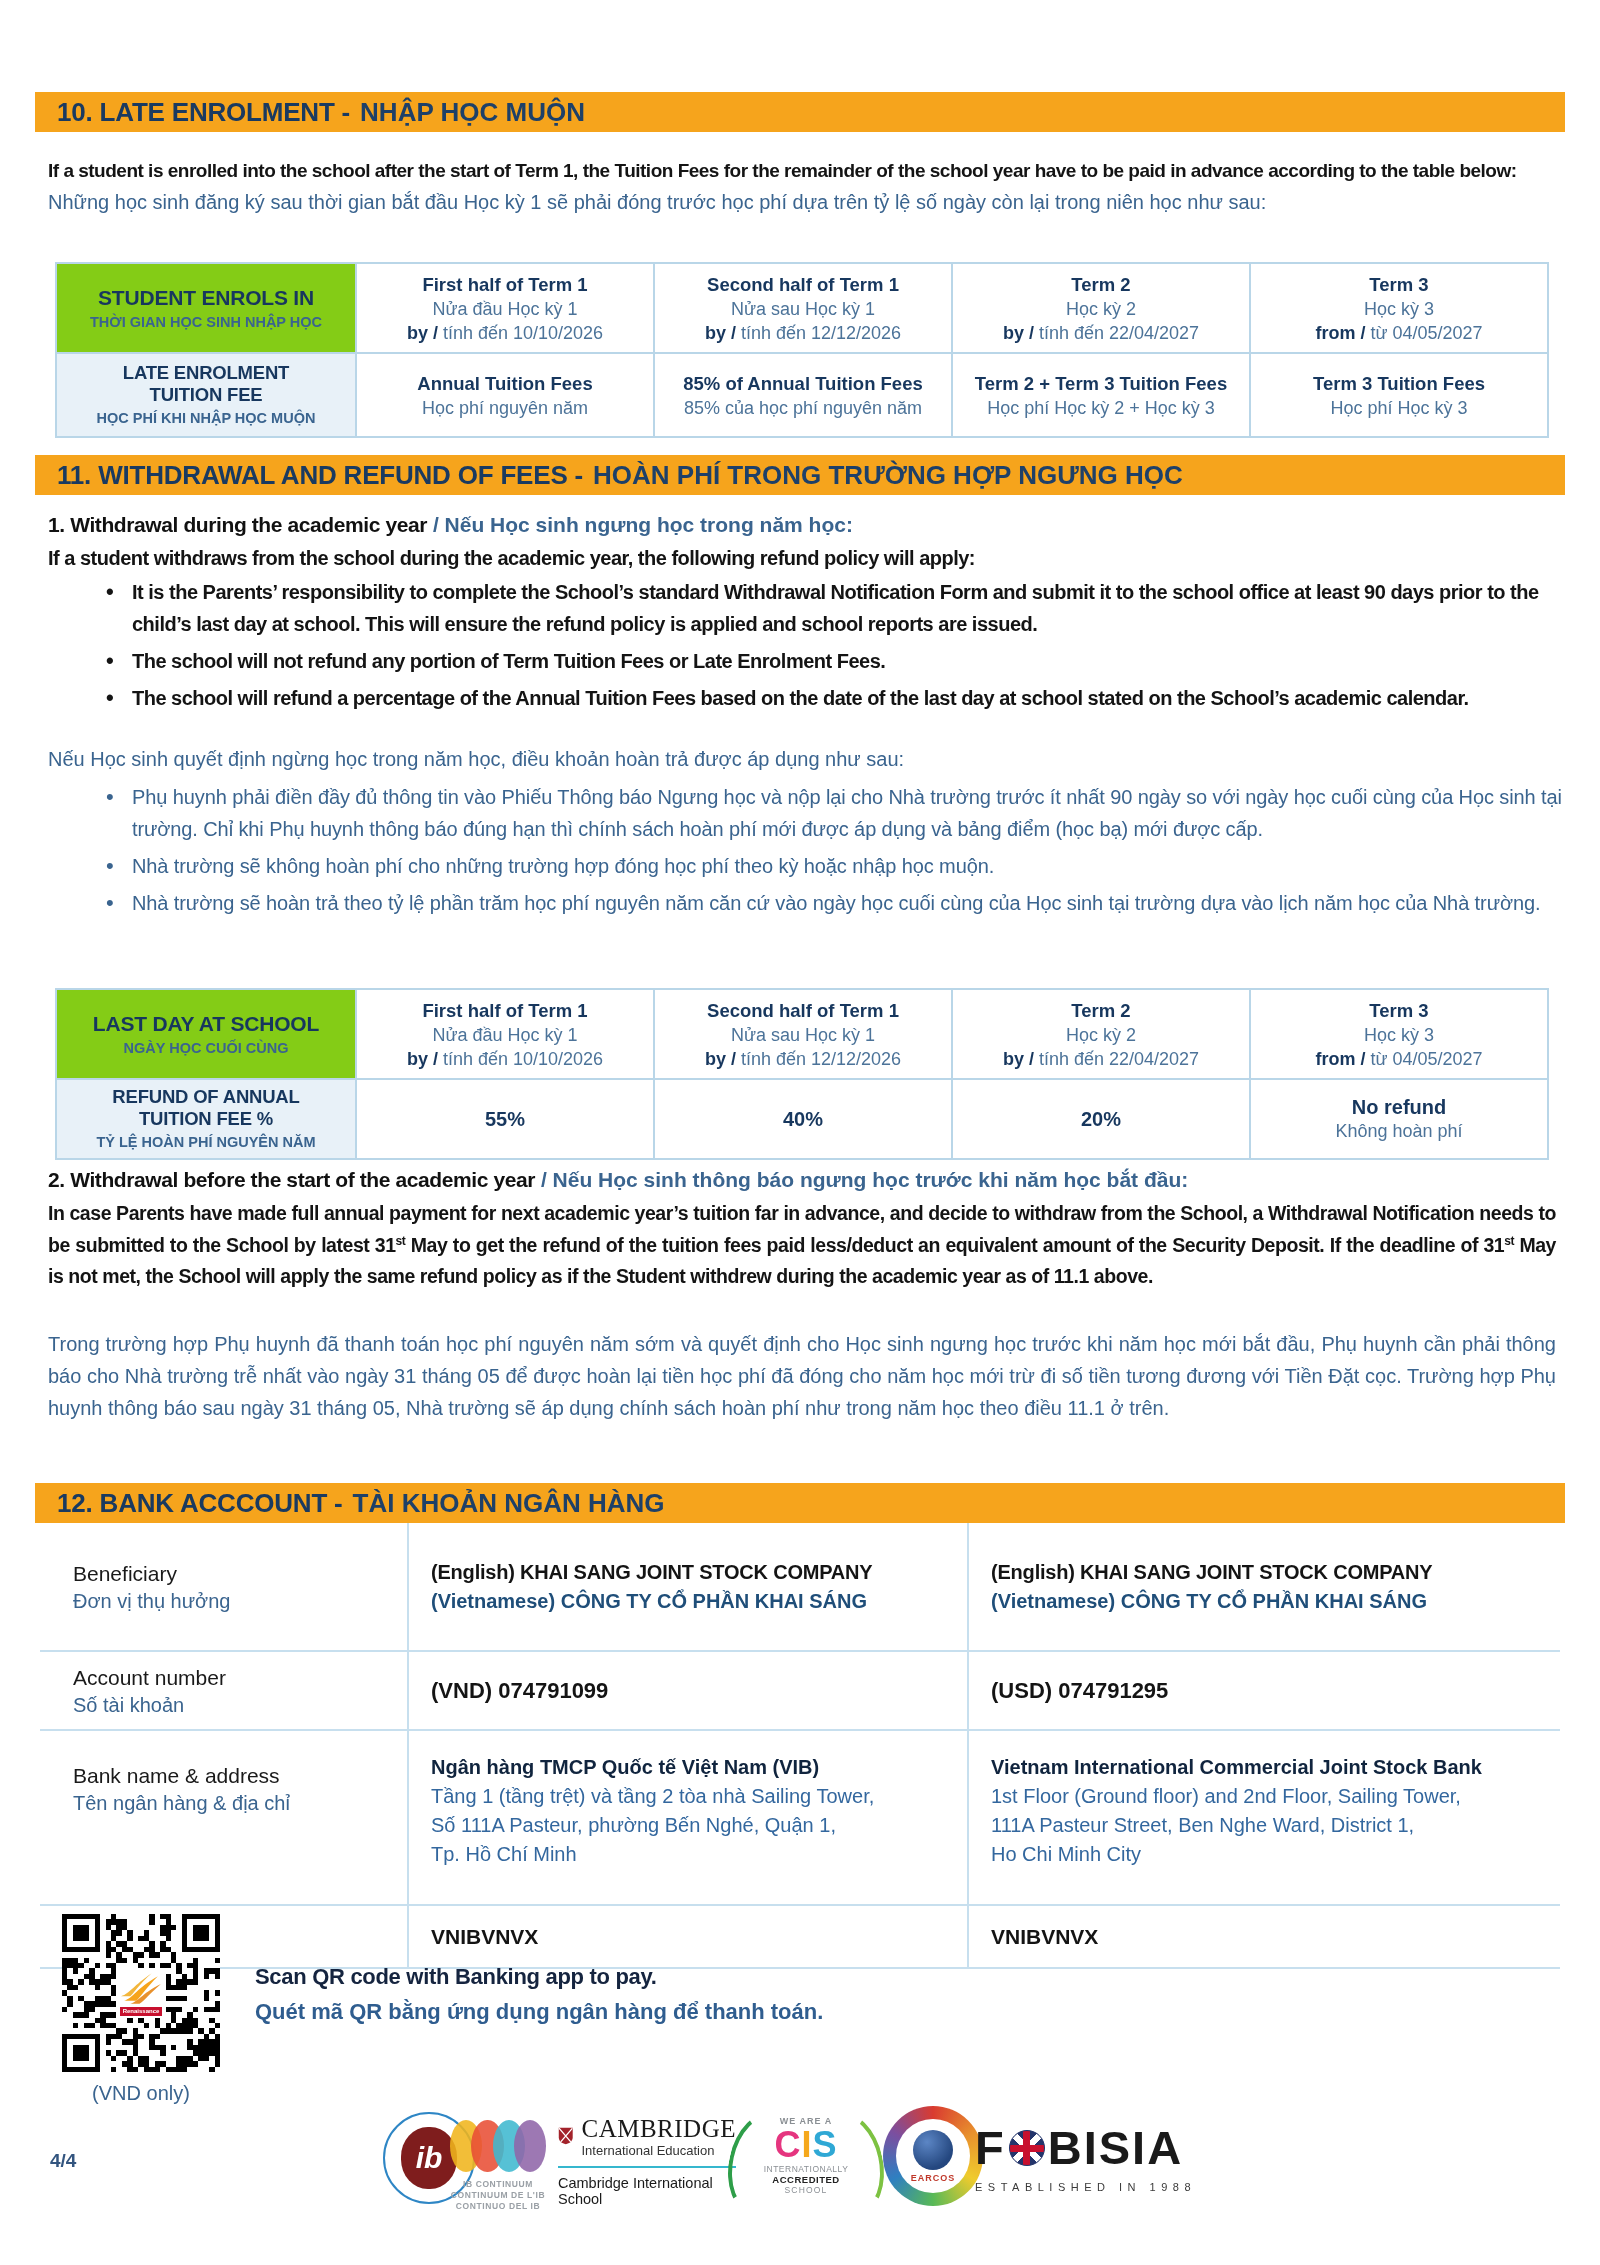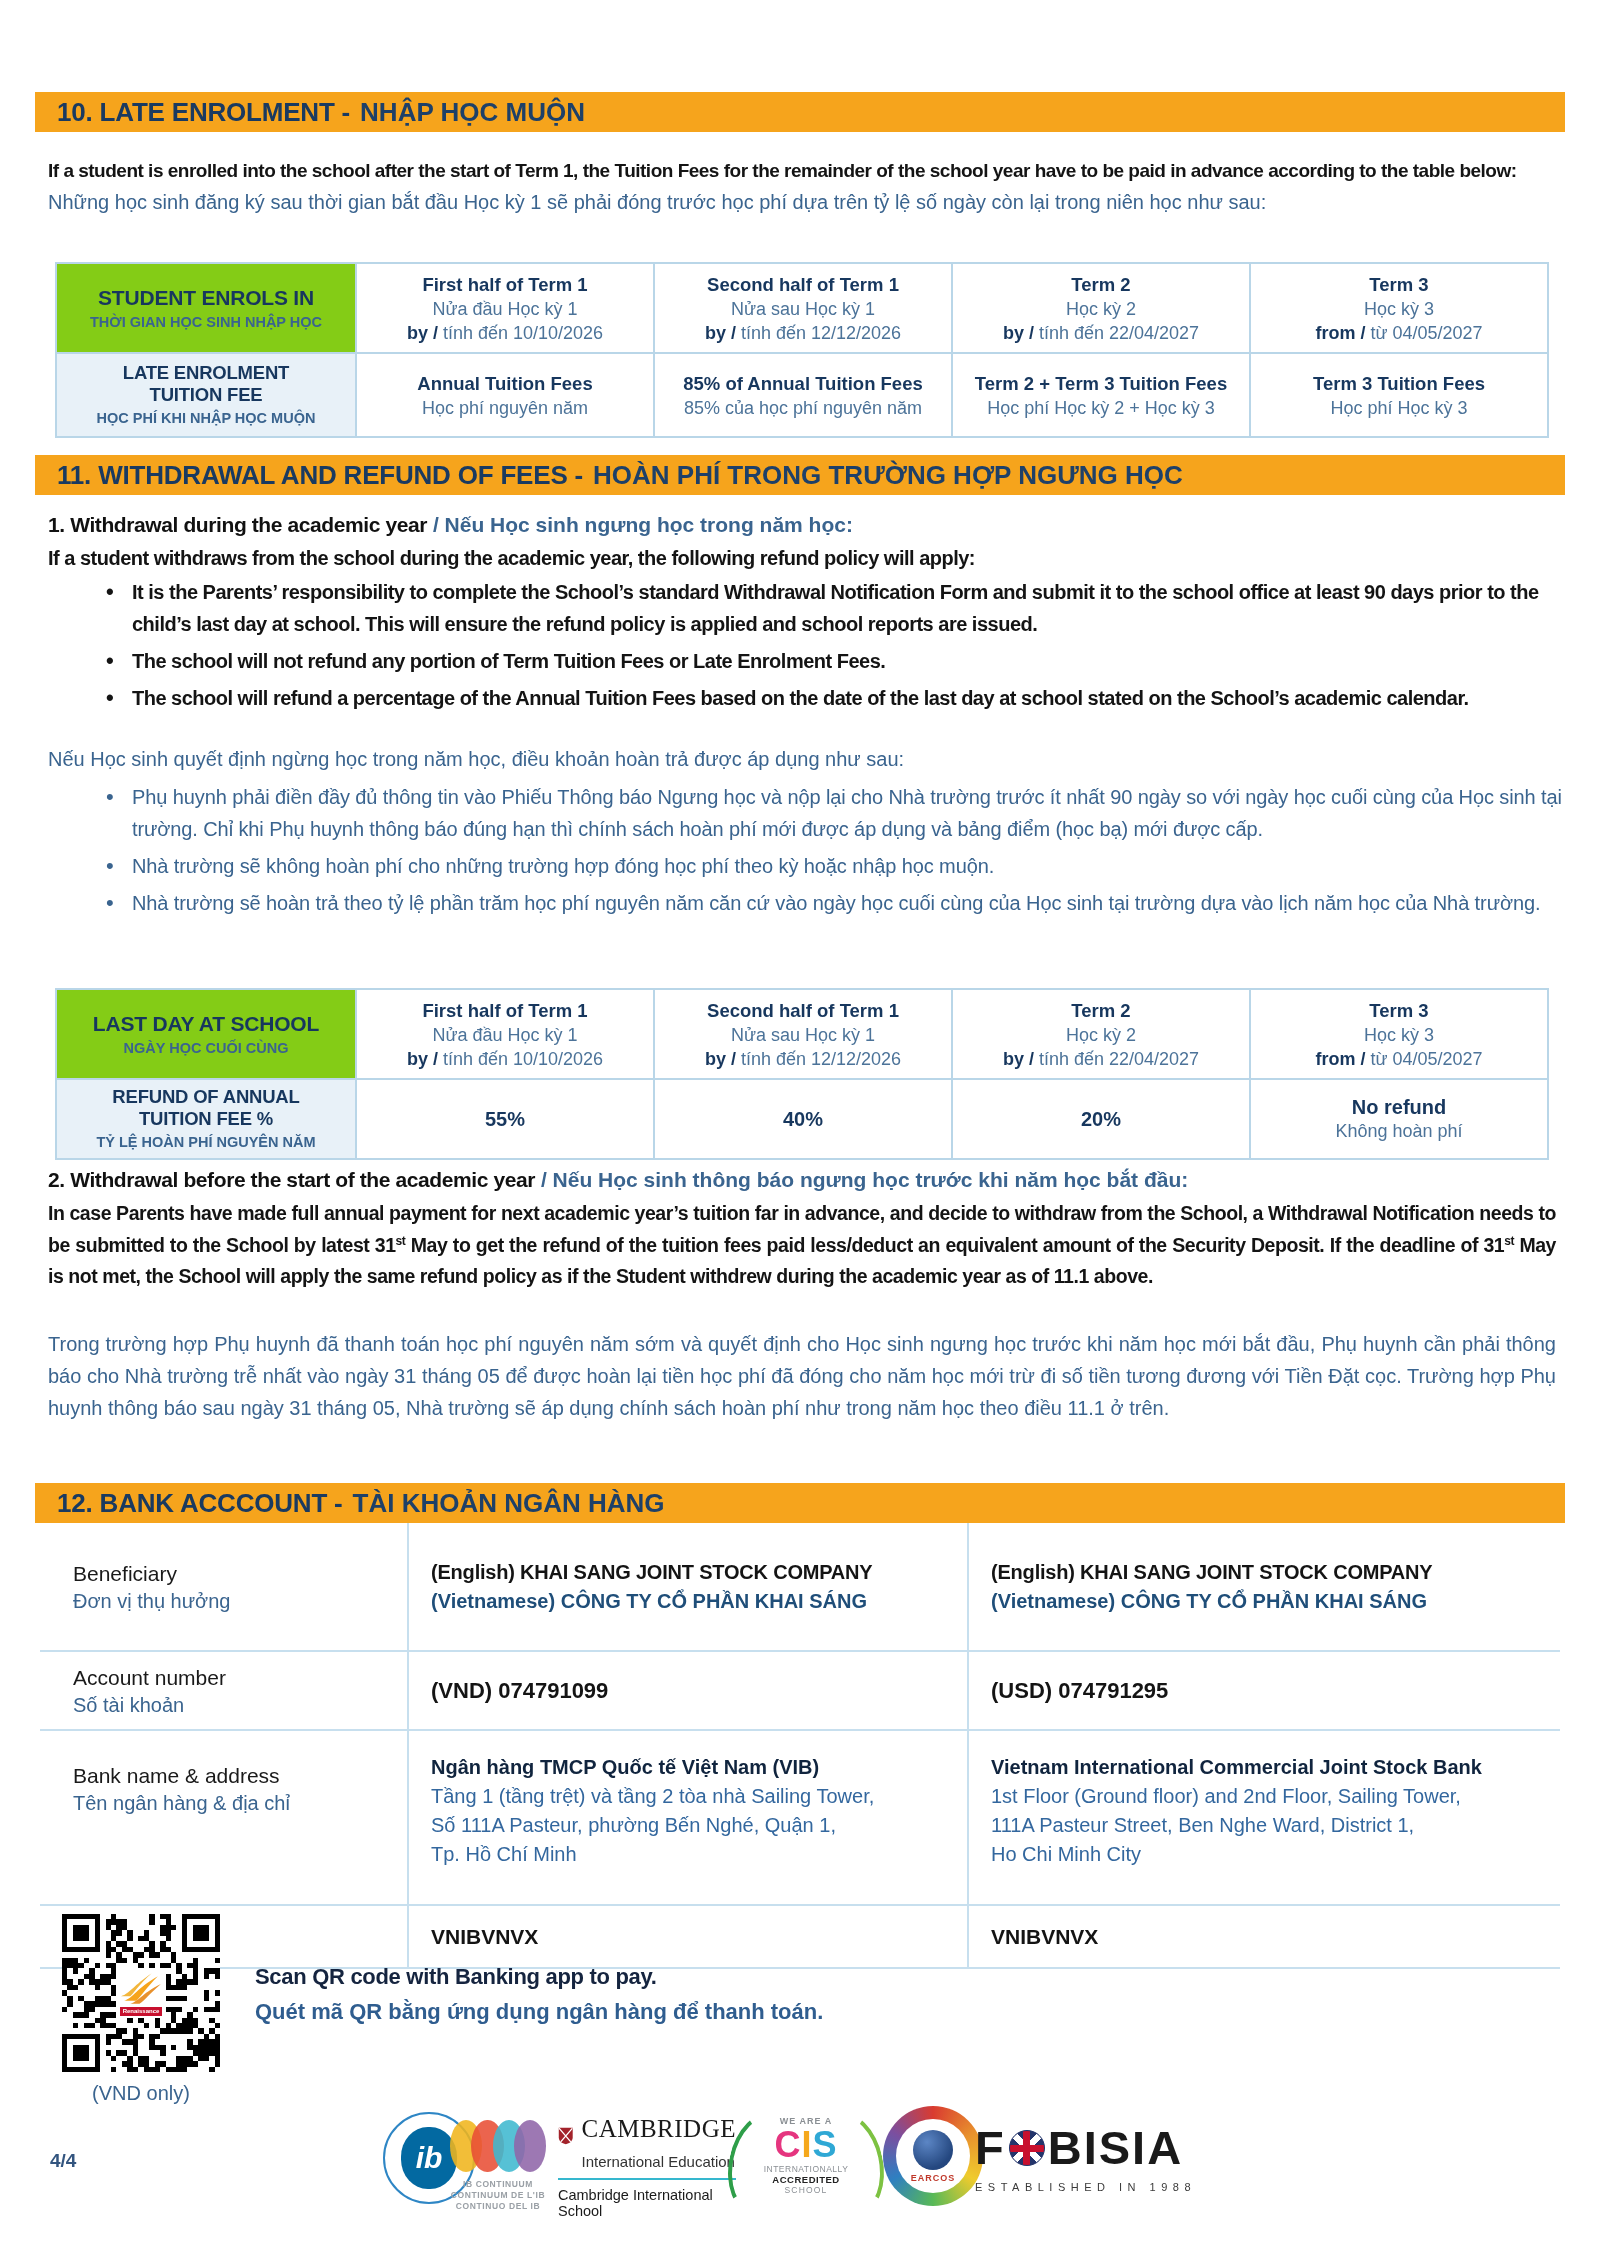--- a/index.html
+++ b/index.html
@@ -72,34 +72,34 @@
   .qr-logo-text { font-size:6px; color:#fff; background:#C8102E; padding:0 3px; line-height:9px; font-weight:700; }
   .qr-caption { position:absolute; left:62px; top:2082px; width:158px; text-align:center;
                 font-size:20px; color:#3A648F; font-weight:500; }
   .scan-en { position:absolute; left:255px; top:1964px; font-size:22px; font-weight:700;
              color:#15243F; letter-spacing:-0.3px; }
   .scan-vi { position:absolute; left:255px; top:1999px; font-size:22px; font-weight:600; color:#2F5D8F; }
 
   
   .ib { position:absolute; left:383px; top:2112px; width:92px; height:92px; border-radius:50%;
         border:2.5px solid #2E86C5; display:flex; align-items:center; justify-content:center; background:#fff; }
-  .ib-core { width:56px; height:62px; background:#0369a1; border-radius:48%;
+  .ib-core { width:56px; height:62px; background:#7f1d1d; border-radius:48%;
              color:#fff; font-style:italic; font-weight:800; font-size:30px;
              display:flex; align-items:center; justify-content:center; }
   .cont { position:absolute; left:450px; top:2120px; width:96px; text-align:center; }
   .cont-circles { display:flex; justify-content:center; height:52px; }
   .cont-circles span { width:34px; height:52px; border-radius:50%; opacity:.88; margin-left:-11px; }
   .cont-circles span:first-child { margin-left:0; }
   .cont-caption { margin-top:7px; font-size:8.5px; color:#9AA0A6; letter-spacing:.6px;
                   line-height:11px; font-weight:600; }
   .camb { position:absolute; left:558px; top:2116px; width:178px; }
   .camb-top { display:flex; gap:8px; align-items:flex-start; }
   .camb-name { font-family:"Liberation Serif","DejaVu Serif",serif; font-size:25px; color:#1A1A1A;
                line-height:25px; letter-spacing:.5px; }
-  .camb-sub { font-size:15px; color:#333; margin-top:12px; }
+  .camb-sub { font-size:13px; color:#333; margin-top:2px; }
   .camb-rule { height:2px; background:#35B7CE; margin:8px 0 7px; }
   .camb-school { font-size:14.5px; color:#1A1A1A; }
   .cis { position:absolute; left:747px; top:2110px; width:118px; text-align:center; padding-top:6px; }
   .cis::before, .cis::after { content:""; position:absolute; top:2px; width:60px; height:96px;
         border:4px solid transparent; border-radius:50%; }
   .cis::before { left:-18px; border-left-color:#2E9E49; transform:rotate(12deg); }
   .cis::after  { right:-18px; border-right-color:#7DC242; transform:rotate(-12deg); }
   .cis-top { font-size:9px; color:#8A8F94; letter-spacing:1px; font-weight:600; }
   .cis-name { font-size:36px; font-weight:800; line-height:38px; letter-spacing:1px; }
   .cis-c { color:#E5357F; } .cis-i { color:#F5A81C; } .cis-s { color:#2FA8D5; }

